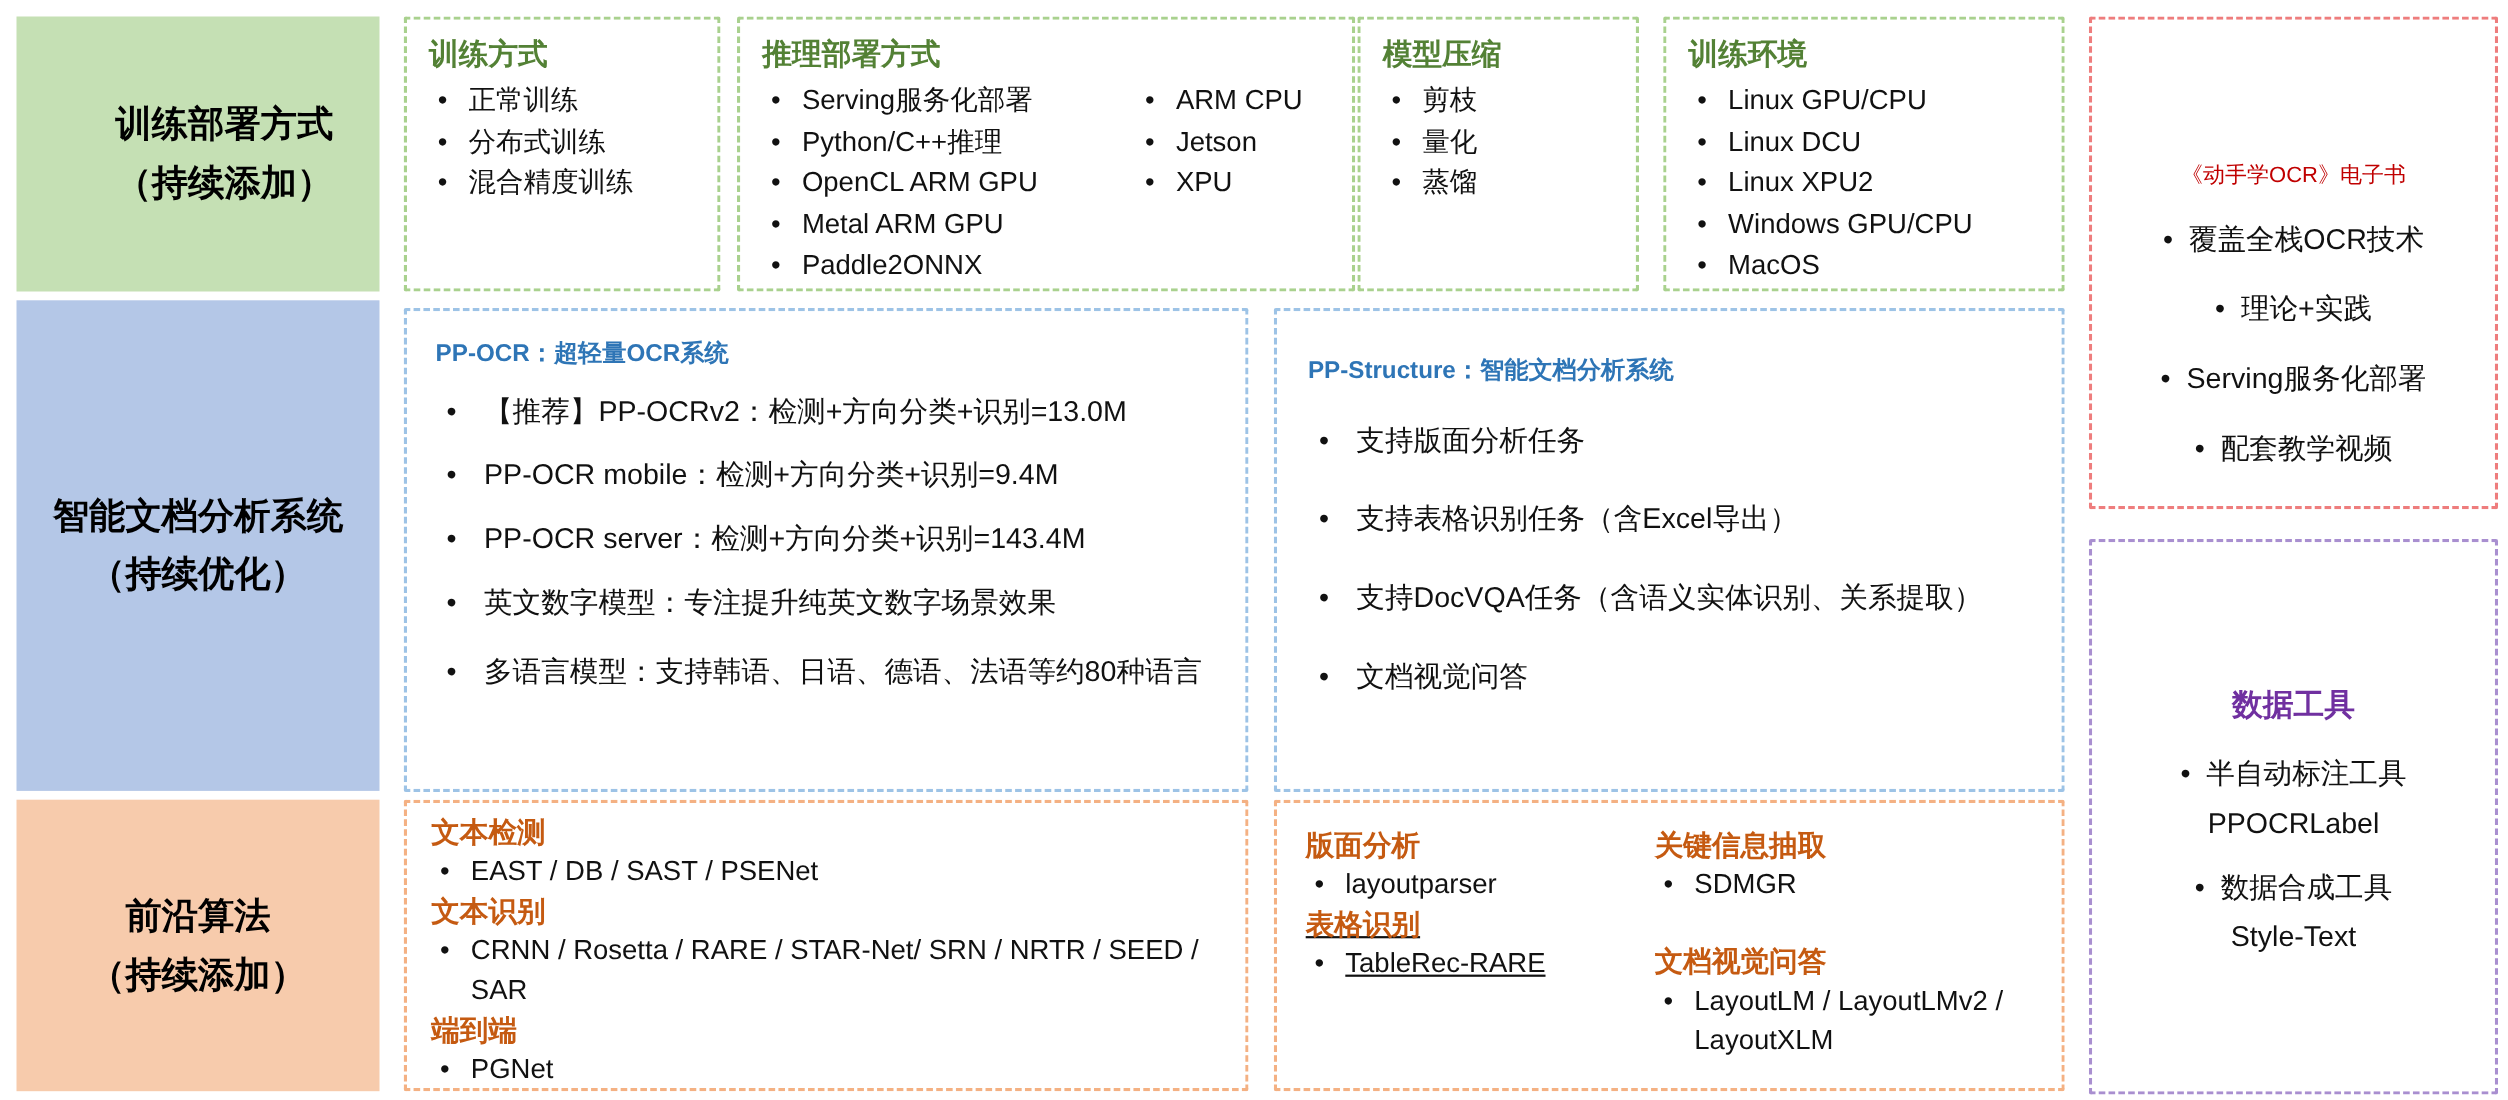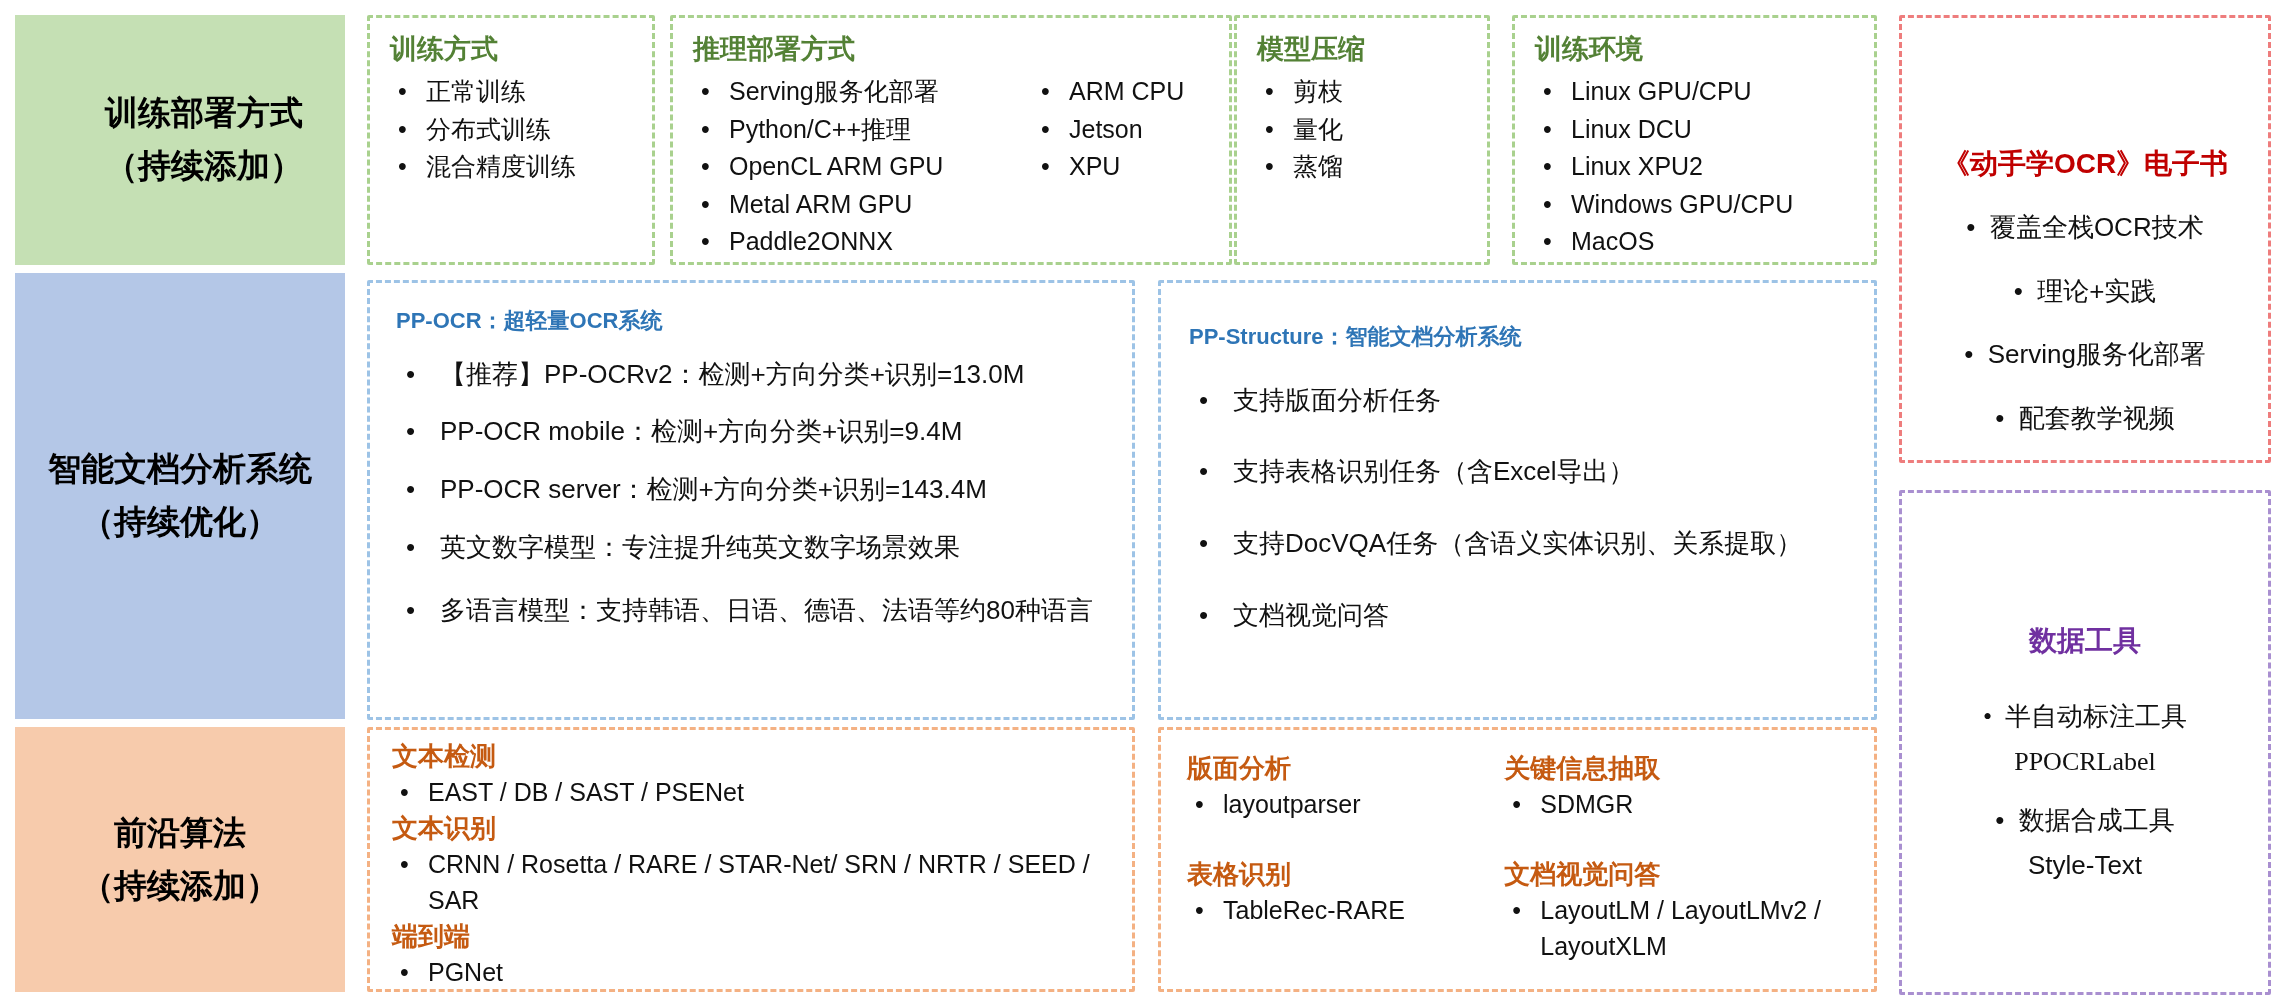--- a/index.html
+++ b/index.html
@@ -46,21 +46,21 @@
   ul.pp-list { list-style: none; }
   ul.pp-list li { position: relative; font-size: 26px; line-height: 1.45; padding-left: 44px; }
   ul.pp-list li::before { content: "•"; position: absolute; left: 10px; top: 0; }
 
   
   .alg-title { color: var(--orange_title, #c55a11); font-weight: bold; font-size: 26px; line-height: 1.42; }
   .alg ul.list li { line-height: 1.42; }
 
   
   .center-col { display: flex; flex-direction: column; align-items: center; text-align: center; }
-  .ebook-title { color: var(--red_title, #c00000); font-weight: bold; font-size: 28px; line-height: 1.3; }
+  .ebook-title { color: var(--red_title, #c00000); font-weight: normal; font-size: 20px; line-height: 1.3; }
   ul.dot-center { list-style: none; }
   ul.dot-center li { font-size: 26px; line-height: 1.4; margin-top: 27px; }
   ul.dot-center li::before { content: "•\00a0\00a0"; }
   .dt-title { color: var(--purple_title, #7030a0); font-weight: bold; font-size: 28px; line-height: 1.3; }
   .dt-line1 { font-size: 26px; line-height: 1.4; }
   .dt-line1::before { content: "•\00a0\00a0"; }
   .dt-line2 { font-size: 26px; line-height: 1.4; margin-top: 8px; }
 </style>
 </head>
 <body>
@@ -171,21 +171,21 @@
 
   <div class="box orange alg" style="left:1158px; top:727px; width:719px; height:265px; padding:20px 26px;">
     <div class="two-col">
       <div style="width:48%;">
         <div>
           <div class="alg-title">版面分析</div>
           <ul class="list">
             <li>layoutparser</li>
           </ul>
         </div>
-        <div style="margin-top:34px;">
+        <div style="text-decoration:underline;">
           <div class="alg-title">表格识别</div>
           <ul class="list">
             <li>TableRec-RARE</li>
           </ul>
         </div>
       </div>
       <div style="width:52%;">
         <div>
           <div class="alg-title">关键信息抽取</div>
           <ul class="list">
@@ -207,21 +207,21 @@
     <ul class="dot-center">
       <li>覆盖全栈OCR技术</li>
       <li>理论+实践</li>
       <li>Serving服务化部署</li>
       <li>配套教学视频</li>
     </ul>
   </div>
 
   <div class="box purple center-col" style="left:1899px; top:490px; width:372px; height:505px; padding:130px 16px 20px;">
     <div class="dt-title">数据工具</div>
-    <div style="margin-top:40px;font-family:Liberation Serif, serif;">
+    <div style="margin-top:26px;">
       <div class="dt-line1">半自动标注工具</div>
       <div class="dt-line2">PPOCRLabel</div>
     </div>
     <div style="margin-top:22px;">
       <div class="dt-line1">数据合成工具</div>
       <div class="dt-line2">Style-Text</div>
     </div>
   </div>
 
 </div>

